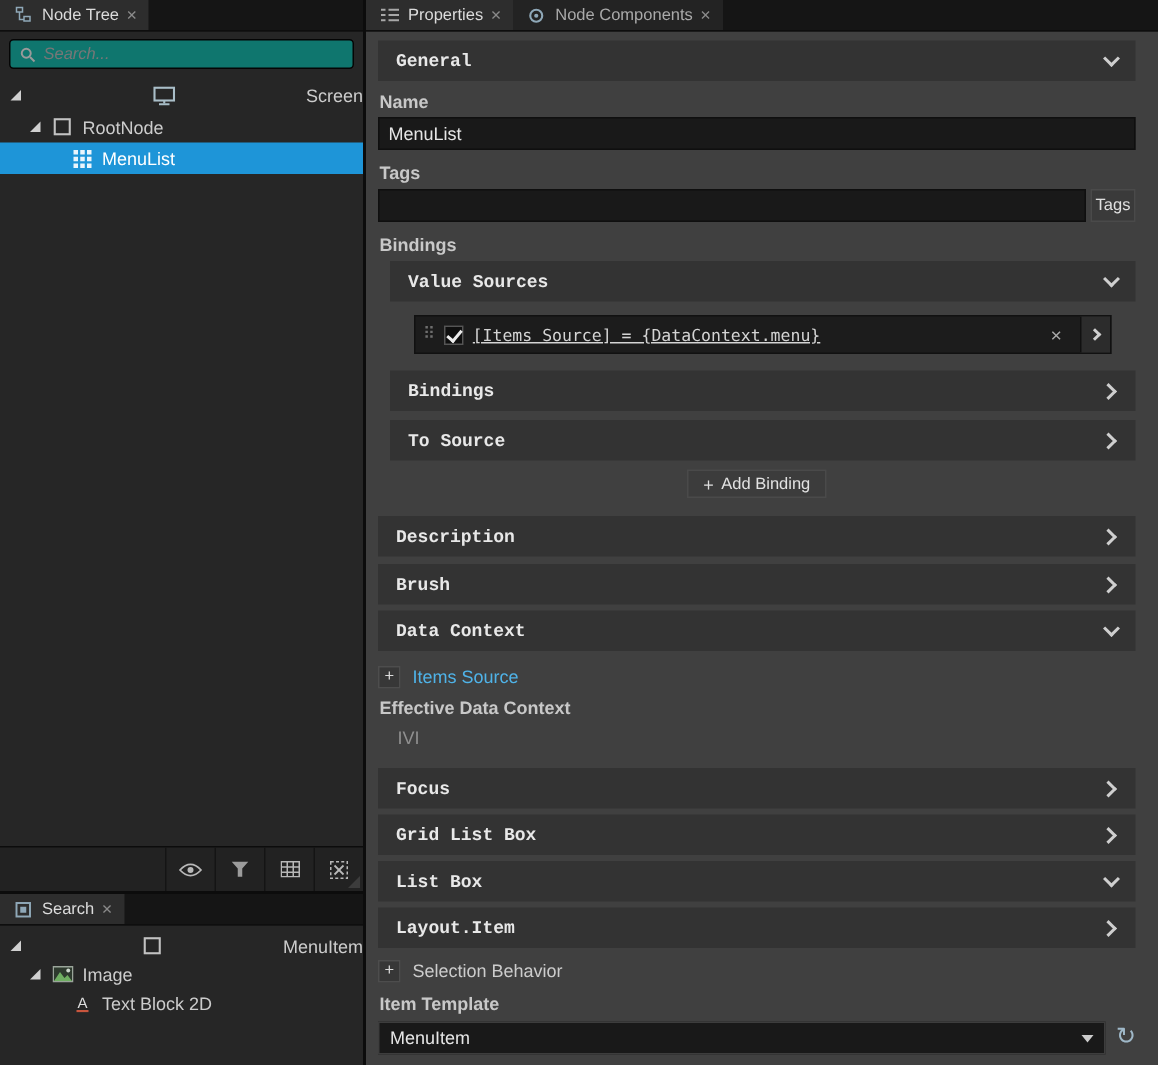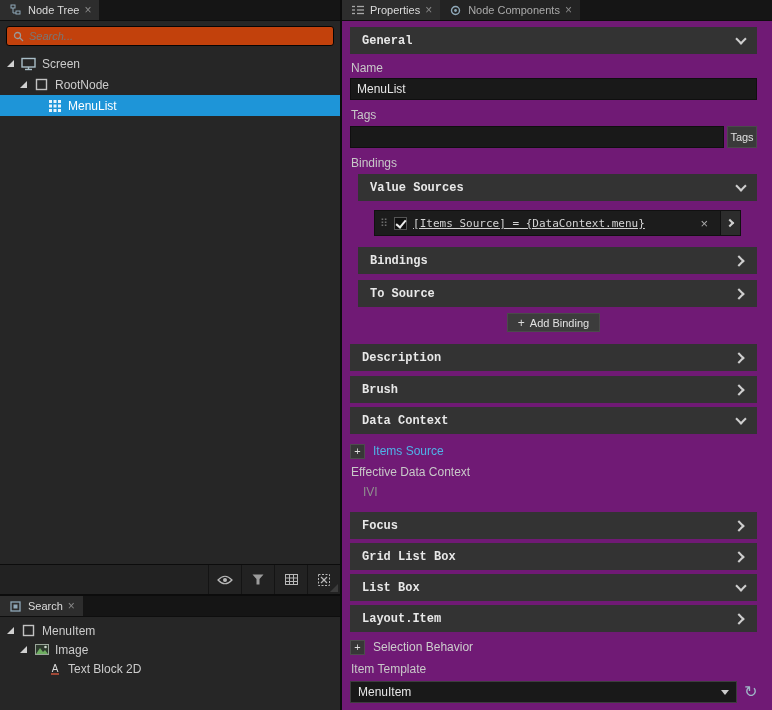--- a/index.html
+++ b/index.html
@@ -7,62 +7,62 @@
   .app {
     width:772px; height:710px;
     display:flex;
     background:#262626;
     color:#cccccc;
     font-family:"Liberation Sans", sans-serif;
     font-size:12px;
     overflow:hidden;
   }
   
-  .left-col { width:342px; display:flex; flex-direction:column; border-right:2px solid #0c0c0c; }
+  .left-col { width:244px; display:flex; flex-direction:column; border-right:2px solid #0c0c0c; }
   .node-tree-panel { flex:1; display:flex; flex-direction:column; min-height:0; }
   .prefabs-panel { height:116px; border-top:2px solid #0c0c0c; display:flex; flex-direction:column; }
 
   .tabbar { height:21px; background:#151515; display:flex; align-items:stretch; border-bottom:1px solid #0e0e0e; flex:0 0 auto; }
   .tab { display:flex; align-items:center; gap:5px; padding:0 8px; background:#2d2d2d; font-size:11px; color:#dcdcdc; cursor:default; }
   .tab.inactive { background:#232323; color:#aaaaaa; }
   .tab .close { color:#8a8a8a; font-size:12px; line-height:1; }
 
   .searchwrap { padding:5px 6px 4px 6px; }
-  .searchbox { height:20px; background:#c2410c; border:1px solid #050505; border-radius:3px; display:flex; align-items:center; gap:5px; padding:0 6px; }
+  .searchbox { height:20px; background:#0f766e; border:1px solid #050505; border-radius:3px; display:flex; align-items:center; gap:5px; padding:0 6px; }
   .searchbox input { flex:1; background:transparent; border:none; outline:none; color:#cccccc; font:11px "Liberation Sans", sans-serif; }
   .searchbox input::placeholder { color:#777; font-style:italic; }
 
   .tree { flex:1; min-height:0; overflow:hidden; padding-top:3px; }
   .trow { height:21px; display:flex; align-items:center; }
   .trow .lbl { margin-left:6px; white-space:nowrap; }
   .trow.selected { background:#1e95d8; color:#ffffff; }
-  .trow.d0 { padding-left:6px; } .trow.d1 { padding-left:19px; } .trow.d2 { padding-left:32px; }
+  .trow.d0 { padding-left:6px;justify-content:space-between; } .trow.d1 { padding-left:19px; } .trow.d2 { padding-left:32px; }
   .exp { width:9px; height:9px; flex:0 0 9px; margin-right:6px; position:relative; }
   .exp.open::after { content:""; position:absolute; left:1px; top:1px; border-bottom:7px solid #d0d0d0; border-left:7px solid transparent; }
   .ticon { width:15px; height:15px; flex:0 0 15px; display:flex; align-items:center; justify-content:center; }
 
   .tree-toolbar { height:30px; border-top:1px solid #0c0c0c; background:#222222; display:flex; justify-content:flex-end; position:relative; }
   .tool { width:33px; border-left:1px solid #141414; display:flex; align-items:center; justify-content:center; }
   .grip { position:absolute; right:2px; bottom:2px; width:0; height:0; border-bottom:8px solid #3c3c3c; border-left:8px solid transparent; }
 
   .prefabs-tree { flex:1; padding-top:4px; overflow:hidden; }
   .prow { height:19px; display:flex; align-items:center; }
 
   
-  .right-col { flex:1; display:flex; flex-direction:column; min-width:0; background:#701a75; }
+  .right-col { flex:1; display:flex; flex-direction:column; min-width:0; background:#404040; }
   .props-content { flex:1; padding:6px 15px 0 8px; overflow:hidden; }
 
   .secheader { height:27px; background:#333333; display:flex; align-items:center; padding:0 12px; font-weight:bold; color:#e8e8e8; cursor:default;font-family:Liberation Mono, monospace; }
   .secheader .chev { margin-left:auto; }
   .sub { margin-left:8px;justify-content:space-between; }
   .chev { width:8px; height:8px; border-right:2px solid #cfcfcf; border-bottom:2px solid #cfcfcf; display:inline-block; }
   .chev.down { transform:rotate(45deg); margin-top:-4px; }
   .chev.right { transform:rotate(-45deg); margin-right:2px; }
 
-  .flabel { margin:7px 0 0 1px; color:#c8c8c8; height:14px; }
+  .flabel { margin:7px 0 0 1px; color:#c8c8c8; height:14px;font-weight:bold; }
   .tinput { margin-top:3px; width:100%; height:22px; background:#191919; border:1px solid #0f0f0f; color:#e6e6e6; padding:0 6px; font:12px "Liberation Sans", sans-serif; outline:none; }
   .tagsrow { margin-top:4px; display:flex; gap:3px; }
   .tagsrow .tinput { margin-top:0; flex:1; width:auto; }
   .btn-tags { flex:0 0 30px; height:22px; background:#3a3a3a; border:1px solid #4a4a4a; color:#e0e0e0; display:flex; align-items:center; justify-content:center; font-size:11px; }
 
   .mt4{margin-top:4px;} .mt5{margin-top:5px;} .mt6{margin-top:6px;} .mt8{margin-top:8px;} .mt11{margin-top:11px;} .mt12{margin-top:12px;} .mt13{margin-top:13px;}
 
   .binding-row { margin:9px 16px 0 24px; height:26px; background:#1c1c1c; border:1px solid #111; display:flex; align-items:center; gap:6px; padding-left:5px; }
   .drag { color:#6e6e6e; font-size:11px; line-height:1; }
   .cb { width:13px; height:13px; background:#0f0f0f; border:1px solid #555; position:relative; flex:0 0 13px; }

